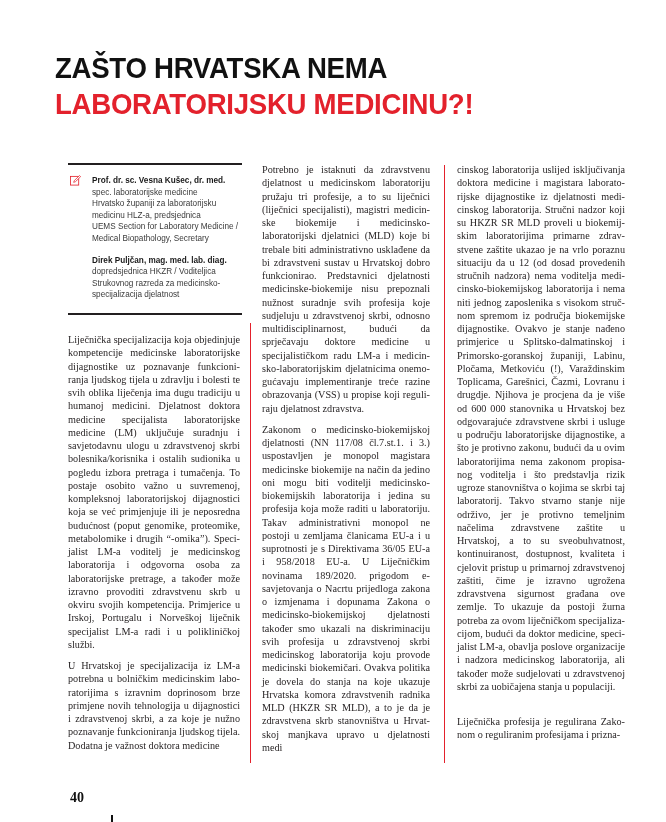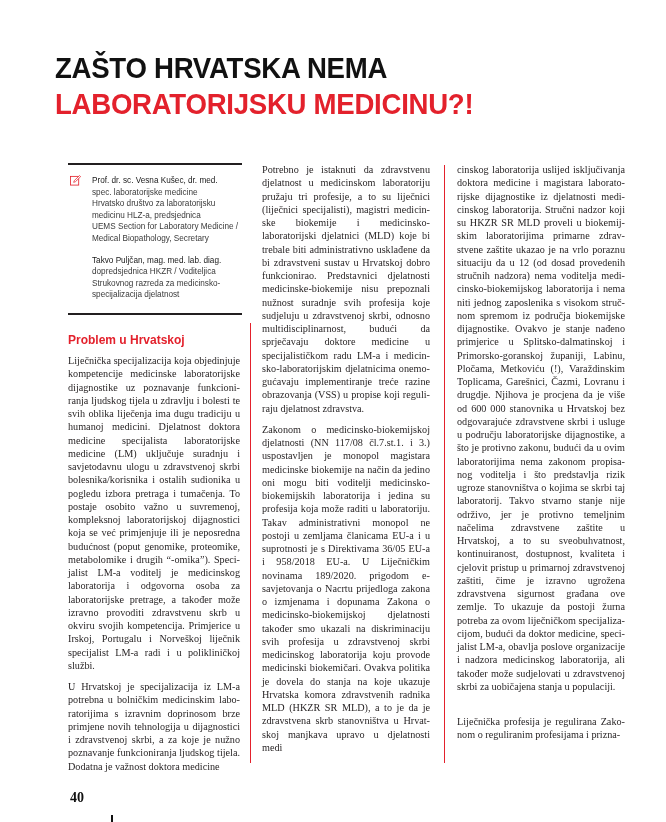--- a/index.html
+++ b/index.html
@@ -26,21 +26,21 @@
 
     .author-box {
       position: absolute; left: 68px; top: 163px; width: 174px;
       border-top: 2px solid #231f20; border-bottom: 2px solid #231f20;
       padding: 10px 0 12px 0;
       font-family: "Liberation Sans", "DejaVu Sans", sans-serif;
       font-size: 8.2px; line-height: 11.6px; color: #3a3a3a;
     }
     .author { position: relative; padding-left: 24px; }
     .author + .author { margin-top: 10px; }
-    .author .name { font-weight: normal; color: #1a1a1a; display: block; }
+    .author .name { font-weight: bold; color: #1a1a1a; display: block; }
     .author .line { display: block; }
     .pen-icon { position: absolute; left: 2px; top: 0px; width: 11px; height: 11px; }
 
     .section-h {
       font-family: "Liberation Sans", "DejaVu Sans", sans-serif;
       font-weight: bold; color: #e3212c; font-size: 12px; line-height: 15px;
       margin: 0 0 6px 0;
     }
     .para {
       font-size: 10.2px; line-height: 13.25px; text-align: justify;
@@ -78,35 +78,34 @@
 <div class="rule-v" style="left:444px; top:165px; height:598px;"></div>
 
 <div class="author-box">
   <div class="author">
     <svg class="pen-icon" viewBox="0 0 12 12">
       <rect x="0.5" y="1.5" width="9" height="9.5" fill="none" stroke="#e3212c" stroke-width="0.9"></rect>
       <path d="M4 8 L4.6 6.2 L10.4 0.6 L11.6 1.8 L5.8 7.4 Z" fill="#fff" stroke="#e3212c" stroke-width="0.8"></path>
     </svg>
     <span class="name">Prof. dr. sc. Vesna Kušec, dr. med.</span>
     <span class="line">spec. laboratorijske medicine</span>
-    <span class="line">Hrvatsko društvo za laboratorijsku</span>
+    <span class="line">Hrvatsko županiji za laboratorijsku</span>
     <span class="line">medicinu HLZ-a, predsjednica</span>
     <span class="line">UEMS Section for Laboratory Medicine /</span>
     <span class="line">Medical Biopathology, Secretary</span>
   </div>
   <div class="author">
-    <span class="name">Takvo Puljčan, mag. med. lab. diag.</span>
+    <span class="name">Direk Puljčan, mag. med. lab. diag.</span>
     <span class="line">dopredsjednica HKZR / Voditeljica</span>
     <span class="line">Strukovnog razreda za medicinsko-</span>
     <span class="line">specijalizacija djelatnost</span>
   </div>
 </div>
 
 <div class="col col1" style="top:333px; width:172px;">
-  <h2 class="section-h">Problem u Hrvatskoj</h2>
   <p class="para">Liječnička specijalizacija koja objedinjuje kompetencije medicinske laboratorijske dijagnostike uz poznavanje funkcioni­ranja ljudskog tijela u zdravlju i bolesti te svih oblika liječenja ima dugu tradi­ciju u humanoj medicini. Djelatnost doktora medicine specijalista laborato­rijske medicine (LM) uključuje suradnju i savjetodavnu ulogu u zdravstvenoj skrbi bolesnika/korisnika i ostalih sudionika u pogledu izbora pretraga i tumačenja. To postaje osobito važno u suvremenoj, kompleksnoj laboratorijskoj dijagnostici koja se već primjenjuje ili je neposredna budućnost (poput genomike, proteomike, metabolomike i drugih “-omika”). Speci­jalist LM-a voditelj je medicinskog labora­torija i odgovorna osoba za laboratorijske pretrage, a također može izravno provo­diti zdravstvenu skrb u okviru svojih kompetencija. Primjerice u Irskoj, Portu­galu i Norveškoj liječnik specijalist LM-a radi i u polikliničkoj službi.</p>
   <p class="para">U Hrvatskoj je specijalizacija iz LM-a potrebna u bolničkim medicinskim labo­ratorijima s izravnim doprinosom brze primjene novih tehnologija u dijagnostici i zdravstvenoj skrbi, a za koje je nužno poznavanje funkcioniranja ljudskog tijela. Dodatna je važnost doktora medicine</p>
 </div>
 
 <div class="col col2" style="top:163px;">
   <p class="para">Potrebno je istaknuti da zdravstvenu djelatnost u medicinskom laborato­riju pružaju tri profesije, a to su liječnici (liječnici specijalisti), magistri medicin­ske biokemije i medicinsko-laboratorijski djelatnici (MLD) koje bi trebale biti admi­nistrativno usklađene da bi zdravstveni sustav u Hrvatskoj dobro funkcionirao. Predstavnici djelatnosti medicinske-bio­kemije nisu prepoznali nužnost suradnje svih profesija koje sudjeluju u zdravstve­noj skrbi, odnosno multidisciplinarnost, budući da sprječavaju doktore medicine u specijalističkom radu LM-a i medicin­sko-laboratorijskim djelatnicima onemo­gućavaju implementiranje treće razine obrazovanja (VSS) u propise koji reguli­raju djelatnost zdravstva.</p>
   <p class="para">Zakonom o medicinsko-biokemijskoj djelatnosti (NN 117/08 čl.7.st.1. i 3.) uspo­stavljen je monopol magistara medicinske biokemije na način da jedino oni mogu biti voditelji medicinsko-biokemijskih laboratorija i jedina su profesija koja može raditi u laboratoriju. Takav administra­tivni monopol ne postoji u zemljama članicama EU-a i u suprotnosti je s Direk­tivama 36/05 EU-a i 958/2018 EU-a. U Liječničkim novinama 189/2020. prigo­dom e-savjetovanja o Nacrtu prijedloga zakona o izmjenama i dopunama Zakona o medicinsko-biokemijskoj djelatno­sti također smo ukazali na diskrimina­ciju svih profesija u zdravstvenoj skrbi medicinskog laboratorija koju provode medicinski biokemičari. Ovakva poli­tika je dovela do stanja na koje ukazuje Hrvatska komora zdravstvenih radnika MLD (HKZR SR MLD), a to je da je zdravstvena skrb stanovništva u Hrvat­skoj manjkava upravo u djelatnosti medi­</p>
 </div>
 
 <div class="col col3" style="top:163px;">

